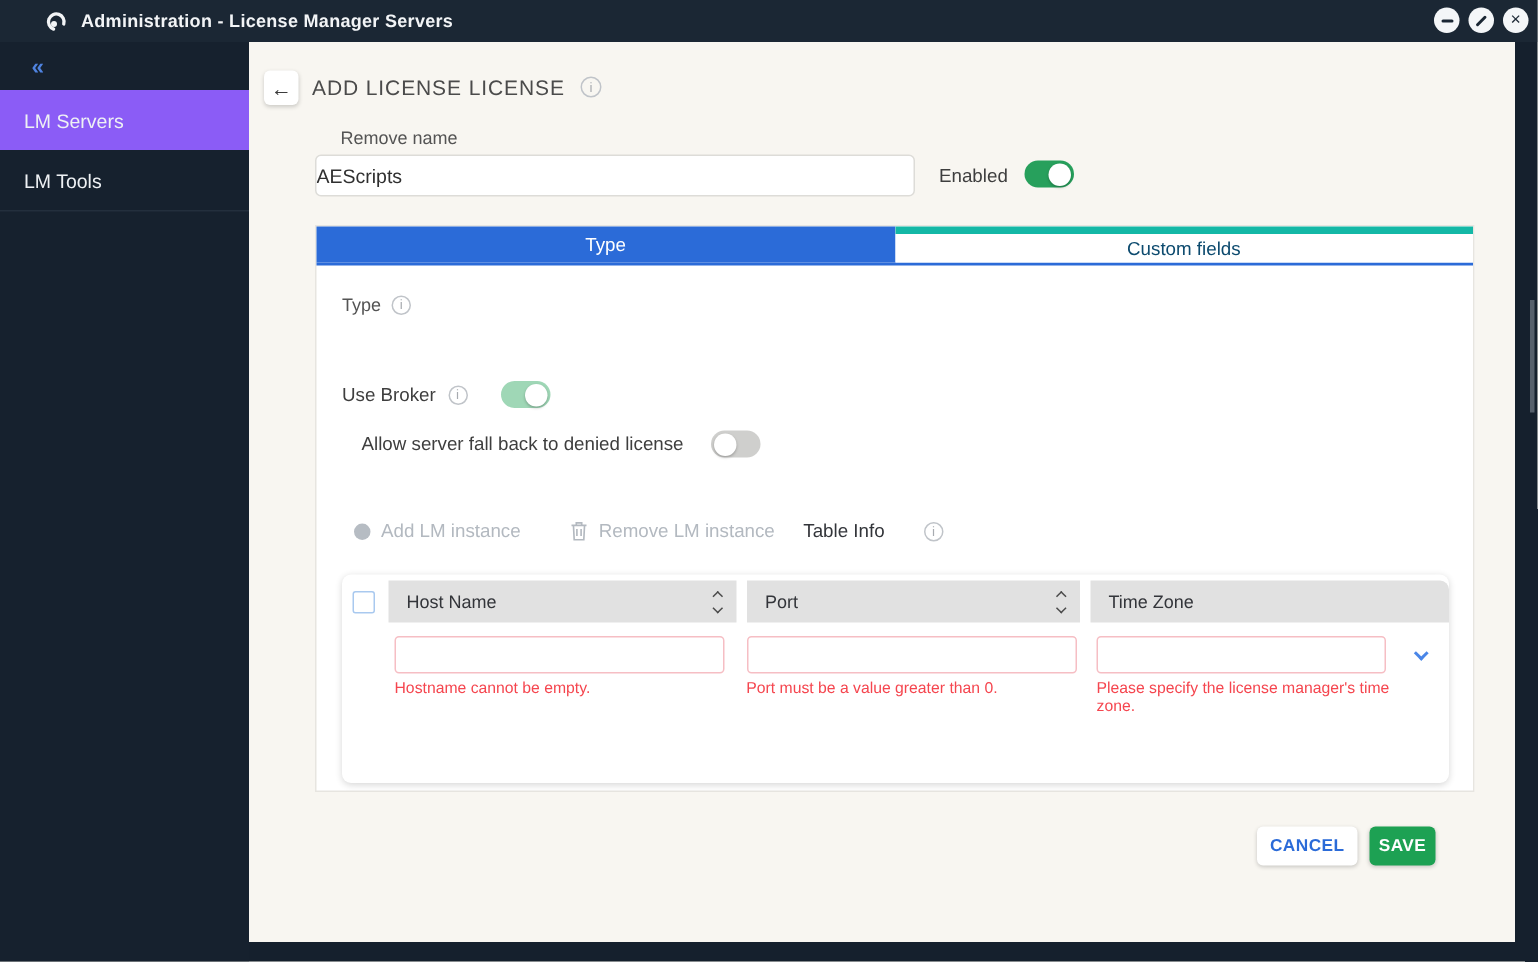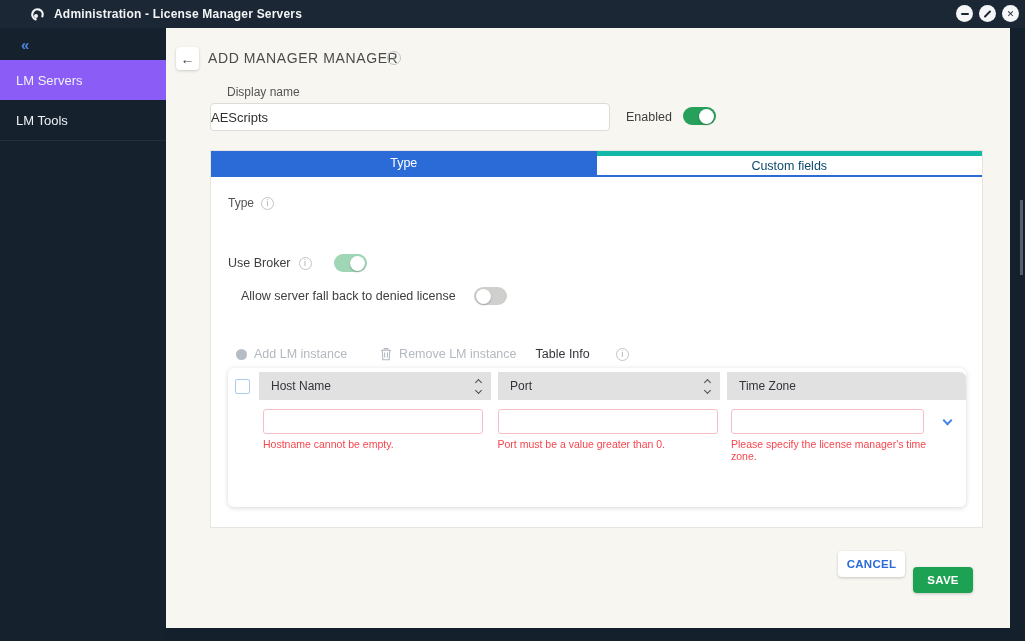--- a/index.html
+++ b/index.html
@@ -100,21 +100,21 @@
   .fallback-row { position:absolute; left:30px; top:136px; display:flex; align-items:center; gap:18px; }
   .fallback-row .lbl { font-size:12.5px; color:#3e3e3e; }
   
   .tbl-toolbar { position:absolute; left:25px; top:196px; display:flex; align-items:center; font-size:12.5px; }
   .tb-btn { display:flex; align-items:center; gap:7px; color:#b3b9c0; cursor:default; }
   .tb-btn.enabled { color:#33353a; cursor:pointer;gap:26px; }
   .dot-icon { width:11px; height:11px; border-radius:50%; background:#b6bcc3; }
   .gap1 { width:33px; }
   
   .card {
-    position:absolute; left:17px; top:217px; width:738px; height:139px; background:#fff;
+    position:absolute; left:17px; top:232px; width:738px; height:139px; background:#fff;
     border-radius:6px; box-shadow:0 1px 5px rgba(0,0,0,.16);
   }
   .row-check {
     position:absolute; left:7px; top:11px; width:15px; height:15px; border:1px solid #a9c9ef;
     border-radius:2px; background:#fff; cursor:pointer;
   }
   .thead { position:absolute; left:31px; top:4px; right:0; height:28px; display:flex; }
   .th {
     background:#e1e1e1; display:flex; align-items:center; padding:0 10px 0 12px;
     font-size:12px; color:#33353a; cursor:pointer;
@@ -135,21 +135,21 @@
   .cell3 .chev-wrap { width:42px; display:flex; align-items:center; justify-content:center; cursor:pointer; }
   .err-msg { font-size:10.5px; color:#f5464f; margin-top:4px; }
   
   .btn {
     position:absolute; top:523px; height:26px; border-radius:4px; border:none; cursor:pointer;
     font-family:inherit; font-size:11.5px; font-weight:bold; letter-spacing:.3px;
     display:flex; align-items:center; justify-content:center;
     box-shadow:0 1px 3px rgba(0,0,0,.2);
   }
   .btn-cancel { left:672px; width:67px; background:#fff; color:#2b6bd8; }
-  .btn-save { left:747px; width:60px; background:#1da153; color:#fff;margin-top:16px; }
+  .btn-save { left:747px; width:44px; background:#1da153; color:#fff; }
 </style>
 </head>
 <body>
 
 <div class="titlebar">
   <div class="app-logo">
     <svg width="15" height="15" viewBox="0 0 15 15">
       <circle cx="7.5" cy="7.5" r="5.2" stroke="#f2f4f6" stroke-width="2.2" fill="none" stroke-dasharray="24 9" stroke-linecap="round" transform="rotate(110 7.5 7.5)"></circle>
       <circle cx="6" cy="9" r="2" fill="#f2f4f6"></circle>
     </svg>
@@ -178,24 +178,24 @@
       <span>LM Tools</span>
     </div>
     <div class="nav-divider"></div>
   </div>
 </div>
 
 <div class="main">
   <div class="back-btn">
       <span>←</span>
     </div>
-  <div class="page-title">ADD MANAGER MANAGER</div>
+  <div class="page-title">ADD LICENSE LICENSE</div>
   <span class="info-icon title-info">i</span>
 
-  <label class="field-label dn-label">Display name</label>
+  <label class="field-label dn-label">Remove name</label>
   <input class="dn-input" type="text" value="AEScripts" style="">
   <span class="enabled-label">Enabled</span>
   <div class="toggle on enabled-toggle">
       <span class="knob"></span>
     </div>
 
   <div class="panel">
     <div class="tabs">
       <div class="tab active">
         <span>Type</span>

